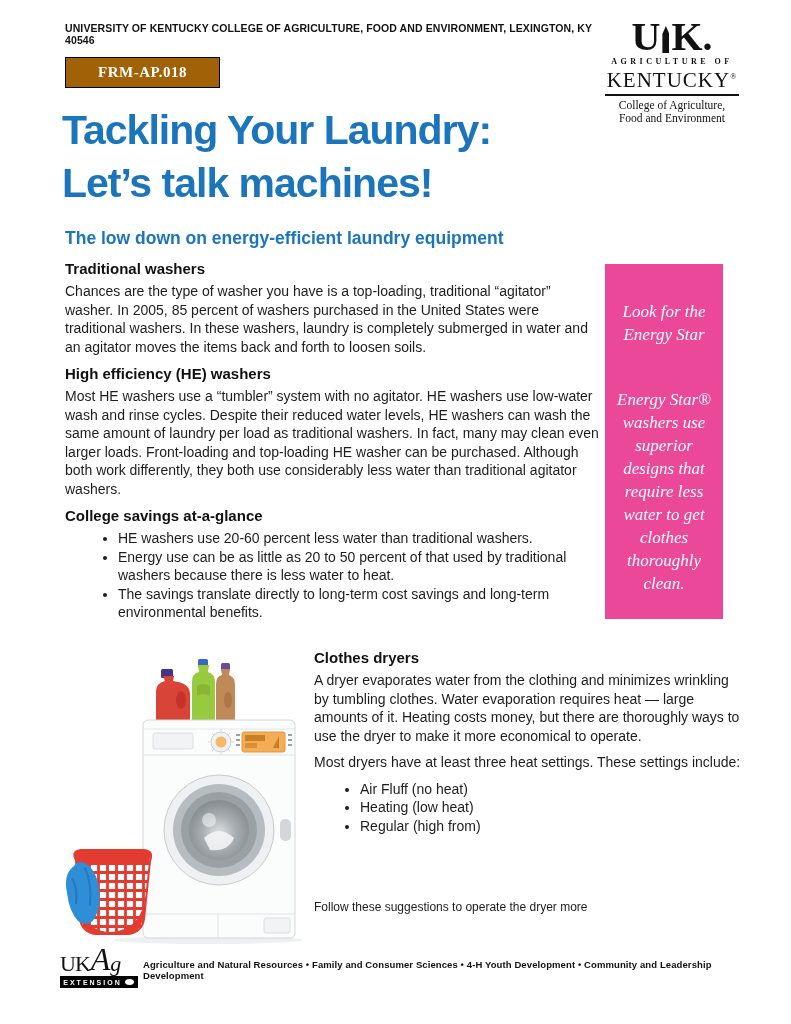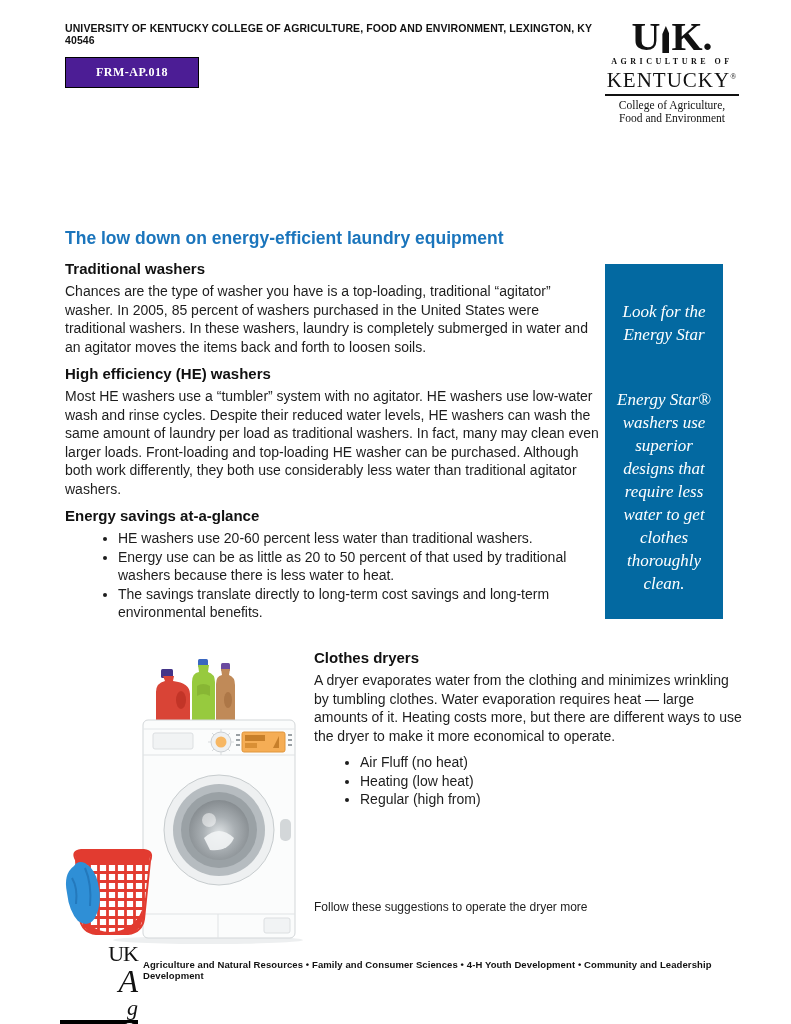--- a/index.html
+++ b/index.html
@@ -7,23 +7,23 @@
   .page {
     position:relative; width:791px; height:1024px; margin:0 auto;
     background:#ffffff; overflow:hidden;
     font-family:"Liberation Sans", sans-serif; color:#1a1a1a;
   }
   
   .header-text { position:absolute; left:65px; top:21px; width:545px; }
   .header-line1 { font-size:11px; font-weight:bold; letter-spacing:.2px; color:#111; }
   .header-line2 { font-size:10.5px; font-weight:bold; letter-spacing:.1px; color:#111; margin-top:1px; }
   .doc-badge {
-    position:absolute; left:65px; top:57px; width:134px; height:31px;
-    background:#4c1d95; color:#fff; display:flex; align-items:center; justify-content:center;
-    font-family:"Liberation Serif", serif; font-weight:bold; font-size:12px; letter-spacing:.5px;
+    position:absolute; left:65px; top:57px; width:155px; height:31px;
+    background:#a16207; color:#fff; display:flex; align-items:center; justify-content:center;
+    font-family:"Liberation Serif", serif; font-weight:bold; font-size:15px; letter-spacing:.5px;
     box-shadow:inset 0 0 0 1px #000;
   }
   
   .uk-logo { position:absolute; left:597px; top:18px; width:150px; text-align:center;
              font-family:"Liberation Serif", serif; color:#111; }
   .uk-monogram { display:flex; align-items:flex-end; justify-content:center; font-weight:bold;
                  font-size:40px; line-height:38px; }
   .uk-tower { width:7px; height:27px; background:#111; margin:0 2px 3px 2px;
               clip-path:polygon(50% 0%, 100% 30%, 100% 100%, 0% 100%, 0% 30%); }
   .uk-univof { font-size:8px; font-weight:bold; letter-spacing:3.5px; margin-top:1px; }
@@ -39,35 +39,35 @@
   
   .col-left { position:absolute; left:65px; top:259px; width:537px; }
   h3.sec { font-size:15px; font-weight:bold; color:#111; margin:0 0 4px 0; line-height:19px; }
   .col-left p, .col-right p, li { font-size:14px; line-height:18.5px; color:#1d1d1d; }
   .col-left p { margin:0 0 8px 0; }
   .col-left ul { margin:2px 0 0 0; padding-left:53px; }
   .col-left li { margin:0; }
   
   .sidebar {
     position:absolute; left:605px; top:264px; width:118px; height:355px;
-    background:#0369a1; color:#ffffff; text-align:center;
+    background:#ec4899; color:#ffffff; text-align:center;
     font-family:"Liberation Serif", serif; font-style:italic;
     font-size:17px; line-height:23px; padding:36px 8px 0 8px;
   }
   .sidebar .sb-body { margin-top:42px; }
   
   .washer-fig { position:absolute; left:58px; top:652px; width:252px; height:292px; }
   .col-right { position:absolute; left:314px; top:648px; width:430px; }
   .col-right p { margin:0 0 8px 0; }
   .col-right ul { margin:4px 0 0 0; padding-left:46px; }
   .follow-line { position:absolute; left:314px; top:900px; font-size:12px; color:#1d1d1d; }
   
   .footer-logo { position:absolute; left:60px; top:943px; width:78px; text-align:center;
                  font-family:"Liberation Serif", serif; color:#111; }
-  .ukag-text { display:flex; align-items:flex-end; justify-content:space-between; line-height:1;flex-direction:column; }
+  .ukag-text { display:flex; align-items:flex-end; justify-content:flex-start; line-height:1; }
   .ukag-uk { font-size:22px; letter-spacing:-1px; }
   .ukag-A  { font-size:32px; font-style:italic; margin:0 0 0 1px; }
   .ukag-g  { font-size:22px; font-style:italic; }
   .ext-bar { margin-top:1px; background:#000; color:#fff; font-family:"Liberation Sans",sans-serif;
              font-size:7px; font-weight:bold; letter-spacing:2px; padding:2px 3px;
              display:flex; align-items:center; justify-content:center; gap:2px; }
   .ext-oval { width:11px; height:8px; background:#fff; border-radius:50%; border:1.5px solid #000; }
   .footer-text { position:absolute; left:143px; top:959px; width:600px;
                  font-size:9.5px; font-weight:bold; color:#111; letter-spacing:.1px; }
 </style>
@@ -87,30 +87,34 @@
       <span class="uk-tower"></span>
       <span>K.</span>
     </div>
     <div class="uk-univof">AGRICULTURE OF</div>
     <div class="uk-kentucky"><span>KENTUCKY</span><span class="uk-reg">®</span></div>
     <div class="uk-rule"></div>
     <div class="uk-college">College of Agriculture,</div>
     <div class="uk-college">Food and Environment</div>
   </div>
 
+  <div class="title">
+    <div>Tackling Your Laundry:</div>
+    <div>Let’s talk machines!</div>
+  </div>
   <div class="subtitle">The low down on energy-efficient laundry equipment</div>
 
   <div class="col-left">
     <h3 class="sec">Traditional washers</h3>
     <p>Chances are the type of washer you have is a top-loading, traditional “agitator” washer. In 2005, 85 percent of washers purchased in the United States were traditional washers.  In these washers, laundry is completely submerged in water and an agitator moves the items back and forth to loosen soils.</p>
 
     <h3 class="sec">High efficiency (HE) washers</h3>
     <p>Most HE washers use a “tumbler” system with no agitator.  HE washers use low-water wash and rinse cycles.  Despite their reduced water levels, HE washers can wash the same amount of laundry per load as traditional washers. In fact, many may clean even larger loads.  Front-loading and top-loading HE washer can be purchased. Although both work differently, they both use considerably less water than traditional agitator washers.</p>
 
-    <h3 class="sec">Energy savings at-a-glance</h3>
+    <h3 class="sec">College savings at-a-glance</h3>
     <ul>
       <li>HE washers use 20-60 percent less water than traditional washers.</li>
       <li>Energy use can be as little as 20 to 50 percent of that used by traditional washers because there is less water to heat.</li>
       <li>The savings translate directly to long-term cost savings and long-term environmental benefits.</li>
     </ul>
   </div>
 
   <div class="sidebar">
     <div class="sb-head">Look for the Energy Star</div>
     <div class="sb-body">Energy Star® washers use superior designs that require less water to get clothes thoroughly clean.</div>
@@ -198,21 +202,22 @@
         <path d="M17 204 Q16 198 24 198 L85 198 Q94 198 92 205 L91 212 L19 212 Z" fill="#e23b30"></path>
         <path d="M24 256 Q28 279 52 280 Q76 279 84 258 L85 265 Q83 280 69 282 L39 282 Q25 280 23 266 Z" fill="#e23b30"></path>
         <path d="M16 214 Q5 222 9 241 Q11 259 20 269 Q30 276 37 266 Q45 251 40 231 Q37 217 27 211 Q20 208 16 214 Z" fill="#2f8fd6"></path>
         <path d="M14 226 Q20 236 18 252 M27 216 Q34 232 32 254" stroke="#1f6fb0" stroke-width="2" fill="none" opacity=".7"></path>
       </g>
     </svg>
   </div>
 
   <div class="col-right">
     <h3 class="sec">Clothes dryers</h3>
-    <p>A dryer evaporates water from the clothing and minimizes wrinkling by tumbling clothes.  Water evaporation requires heat — large amounts of it.  Heating costs more, but there are different ways to use the dryer to make it more economical to operate.</p>
+    <p>A dryer evaporates water from the clothing and minimizes wrinkling by tumbling clothes.  Water evaporation requires heat — large amounts of it.  Heating costs money, but there are thoroughly ways to use the dryer to make it more economical to operate.</p>
+    <p>Most dryers have at least three heat settings.  These settings include:</p>
     <ul>
       <li>Air Fluff (no heat)</li>
       <li>Heating (low heat)</li>
       <li>Regular (high from)</li>
     </ul>
   </div>
 
   <div class="follow-line">Follow these suggestions to operate the dryer more</div>
 
   <div class="footer-logo">

